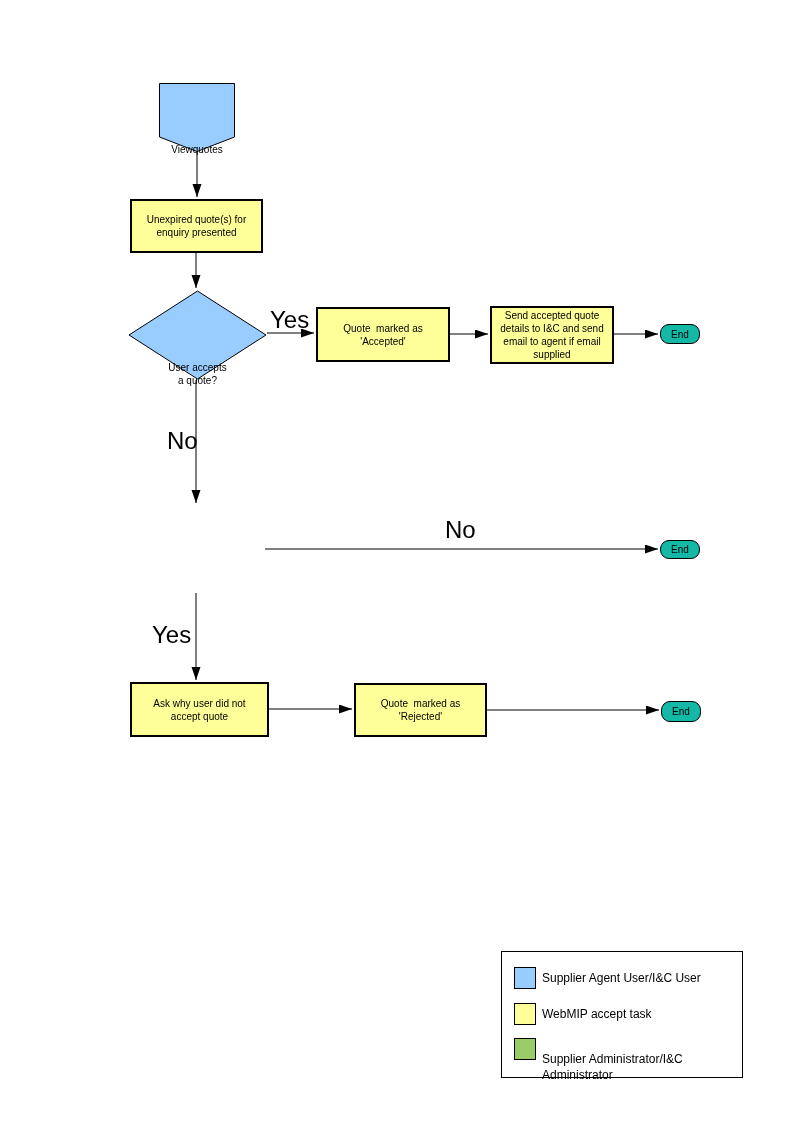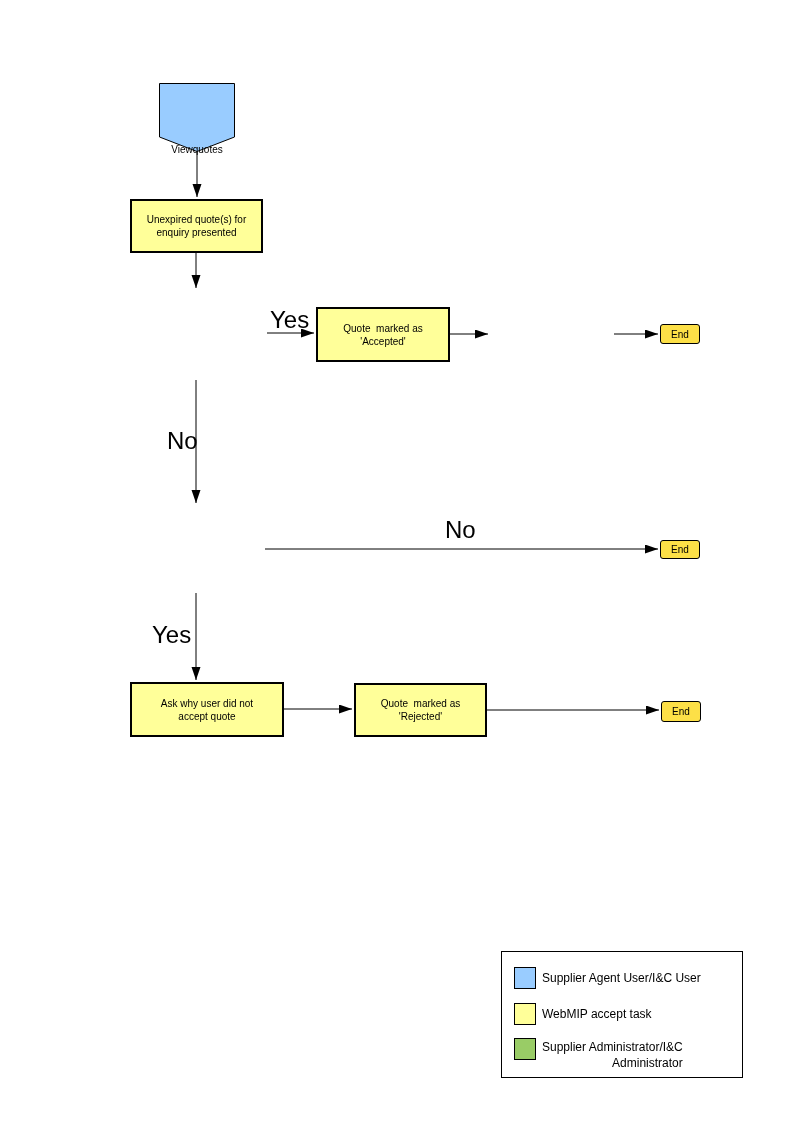--- a/index.html
+++ b/index.html
@@ -39,23 +39,23 @@
     display: flex;
     align-items: center;
     justify-content: center;
     text-align: center;
     font-size: 10px;
     line-height: 13px;
     white-space: pre-wrap;
   }
   .endnode {
     position: absolute;
-    background: #fde047;
+    background: #14b8a6;
     border: 1.5px solid #000;
-    border-radius: 3px;
+    border-radius: 9px;
     box-sizing: border-box;
     display: flex;
     align-items: center;
     justify-content: center;
     font-size: 10px;
   }
   .edge-label {
     position: absolute;
     font-size: 24px;
     line-height: 26px;
@@ -119,42 +119,55 @@
       <polygon points="0.5,0.5 75.5,0.5 75.5,54 38,68.5 0.5,54" fill="#99CCFF" stroke="#000" stroke-width="1"></polygon>
     </svg>
     <span class="nlabel" style="left:0; top:0; width:100%; height:55px;">Viewquotes</span>
   </div>
 
   <div class="rectnode" style="left:130px; top:199px; width:133px; height:54px;">
     <span>Unexpired quote(s) for
 enquiry presented</span>
   </div>
 
+  <div class="node" style="left:128px; top:290px; width:139px; height:90px;">
+    <svg class="shape" viewBox="0 0 139 90" preserveAspectRatio="none">
+      <polygon points="69.5,1 138,45 69.5,89 1,45" fill="#99CCFF" stroke="#000" stroke-width="1"></polygon>
+    </svg>
+    <span class="nlabel" style="left:0; top:0; width:100%; height:100%;">User accepts
+a quote?</span>
+  </div>
 
   <div class="edge-label" style="left:270px; top:307px;">Yes</div>
   <div class="edge-label" style="left:167px; top:428px;">No</div>
   <div class="edge-label" style="left:445px; top:517px;">No</div>
   <div class="edge-label" style="left:152px; top:622px;">Yes</div>
 
   <div class="rectnode" style="left:316px; top:307px; width:134px; height:55px;">
     <span>Quote  marked as
 'Accepted'</span>
   </div>
 
+  <div class="rectnode" style="left:490px; top:306px; width:124px; height:58px;">
+    <span>Send accepted quote
+details to I&amp;C and send
+email to agent if email
+supplied</span>
+  </div>
 
   <div class="endnode" style="left:660px; top:324px; width:40px; height:20px;">
     <span>End</span>
   </div>
 
 
   <div class="endnode" style="left:660px; top:540px; width:40px; height:19px;">
     <span>End</span>
   </div>
 
-  <div class="rectnode" style="left:130px; top:682px; width:154px; height:55px;">
+  <div class="rectnode" style="left:130px; top:682px; width:139px; height:55px;">
     <span>Ask why user did not
 accept quote</span>
   </div>
 
   <div class="rectnode" style="left:354px; top:683px; width:133px; height:54px;">
     <span>Quote  marked as
 'Rejected'</span>
   </div>
 
   <div class="endnode" style="left:661px; top:701px; width:40px; height:21px;">
@@ -165,18 +178,18 @@
     <div class="legend-item" style="top:15px;">
       <span class="swatch" style="background: rgb(153, 204, 255);"></span>
       <span class="legend-label vcenter">Supplier Agent User/I&amp;C User</span>
     </div>
     <div class="legend-item" style="top:51px;">
       <span class="swatch" style="background: rgb(255, 255, 153);"></span>
       <span class="legend-label vcenter">WebMIP accept task</span>
     </div>
     <div class="legend-item" style="top:86px;">
       <span class="swatch" style="background: rgb(153, 204, 102);"></span>
-      <span class="legend-label" style="top:1px;text-align:right;">Supplier Administrator/I&amp;C
+      <span class="legend-label" style="top:13px;">Supplier Administrator/I&amp;C
 Administrator</span>
     </div>
   </div>
 
 </div>
 
 </body></html>

